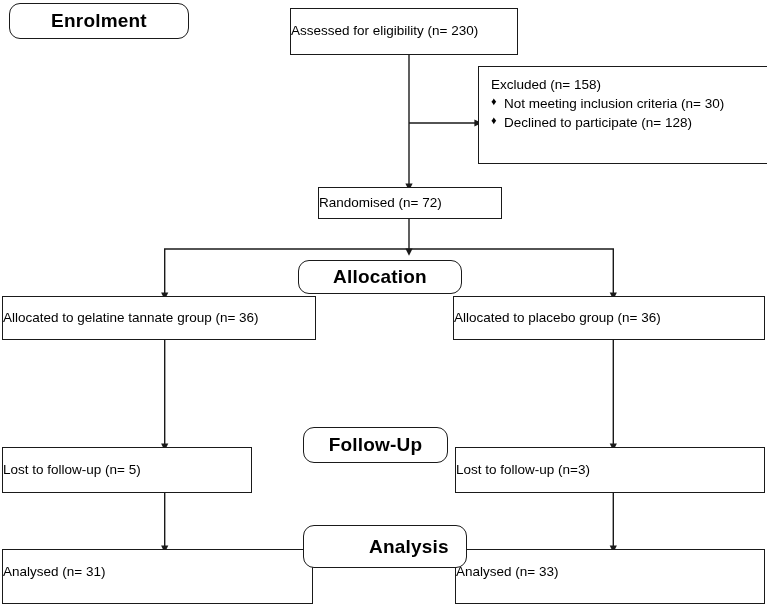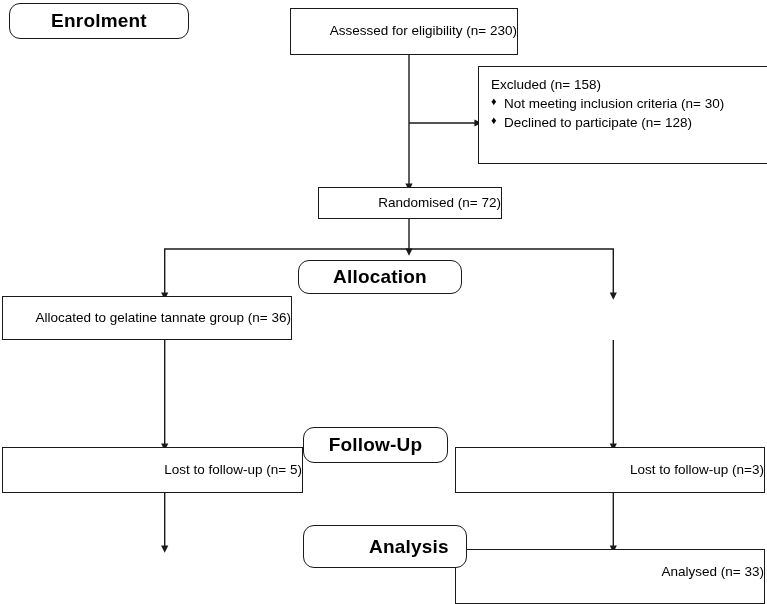--- a/index.html
+++ b/index.html
@@ -26,21 +26,21 @@
     pointer-events: none;
   }
 
   
   .box {
     position: absolute;
     border: 1px solid #1a1a1a;
     background: #ffffff;
     display: flex;
     align-items: center;
-    justify-content: flex-end;
+    justify-content: flex-start;
     font-size: 13.5px;
     line-height: 1.35;
     color: #000;
     z-index: 2;
   }
   .box.left-align {
     justify-content: flex-start;
     align-items: flex-start;
     padding: 9px 10px 0 12px;
   }
@@ -131,37 +131,43 @@
           <span>Declined to participate (n= 128)</span>
         </li>
       </ul>
     </div>
   </div>
 
   <div class="box" style="left:318px; top:187px; width:184px; height:32px;">
     <span>Randomised (n= 72)</span>
   </div>
 
-  <div class="box" style="left:2px; top:296px; width:290px; height:44px;">
+  <div class="box" style="left:2px; top:296px; width:314px; height:44px;">
     <span>Allocated to gelatine tannate group (n= 36)</span>
+  </div>
+  <div class="box" style="left:453px; top:296px; width:312px; height:44px;">
+    <span>Allocated to placebo group (n= 36)</span>
   </div>
   <div class="stage" style="left:298px; top:260px; width:164px; height:34px;">
     <span>Allocation</span>
   </div>
 
-  <div class="box" style="left:2px; top:447px; width:301px; height:46px;">
+  <div class="box" style="left:2px; top:447px; width:250px; height:46px;">
     <span>Lost to follow-up (n= 5)</span>
   </div>
   <div class="box" style="left:455px; top:447px; width:310px; height:46px;">
     <span>Lost to follow-up (n=3)</span>
   </div>
   <div class="stage" style="left:303px; top:427px; width:145px; height:36px;">
     <span>Follow-Up</span>
   </div>
 
+  <div class="box" style="left:2px; top:549px; width:311px; height:55px;">
+    <span style="margin-top:-8px">Analysed (n= 31)</span>
+  </div>
   <div class="box" style="left:455px; top:549px; width:310px; height:55px;">
     <span style="margin-top:-8px">Analysed (n= 33)</span>
   </div>
   <div class="stage" style="left:303px; top:525px; width:164px; height:43px;padding-left:48px;">
     <span>Analysis</span>
   </div>
 
 </div>
 
 </body></html>

